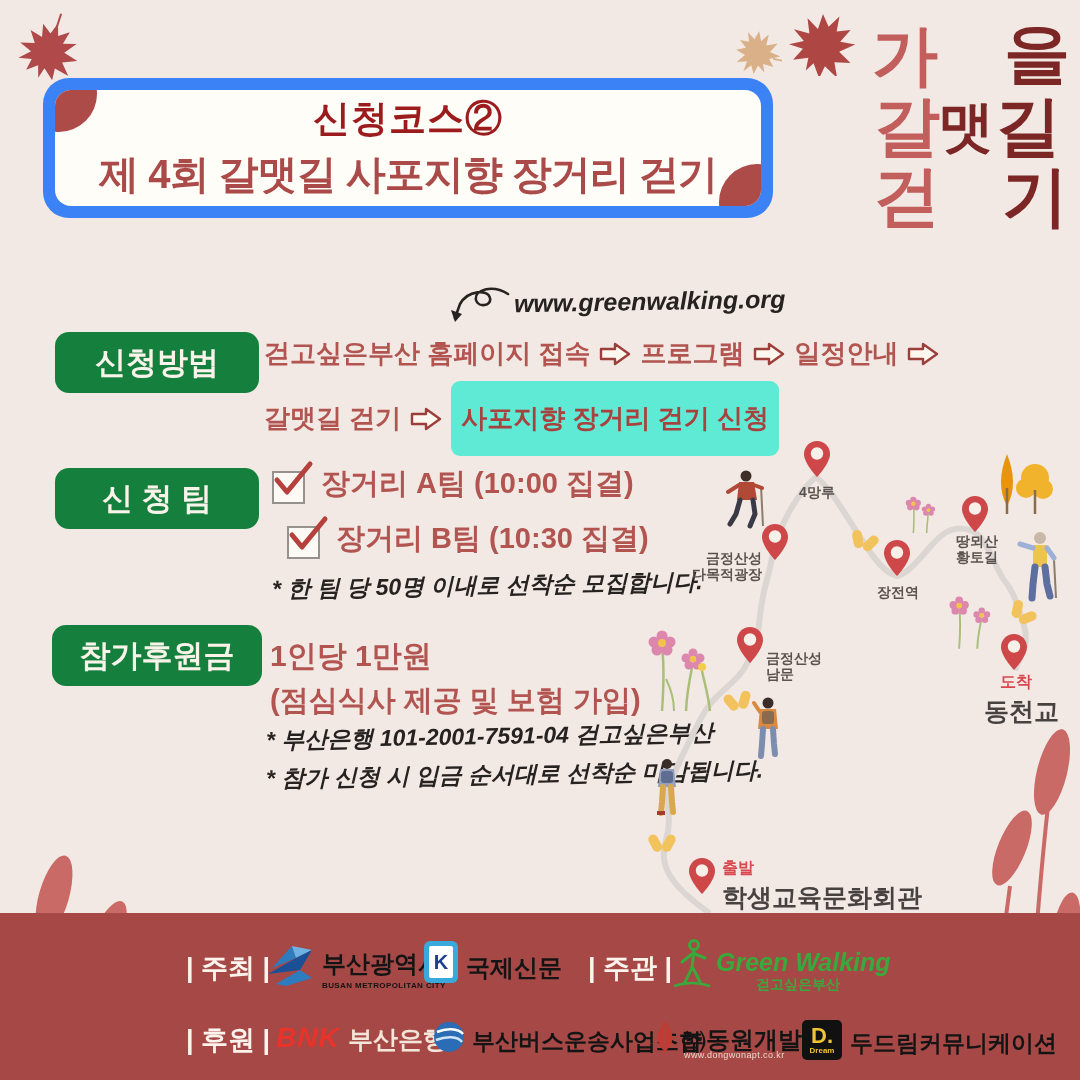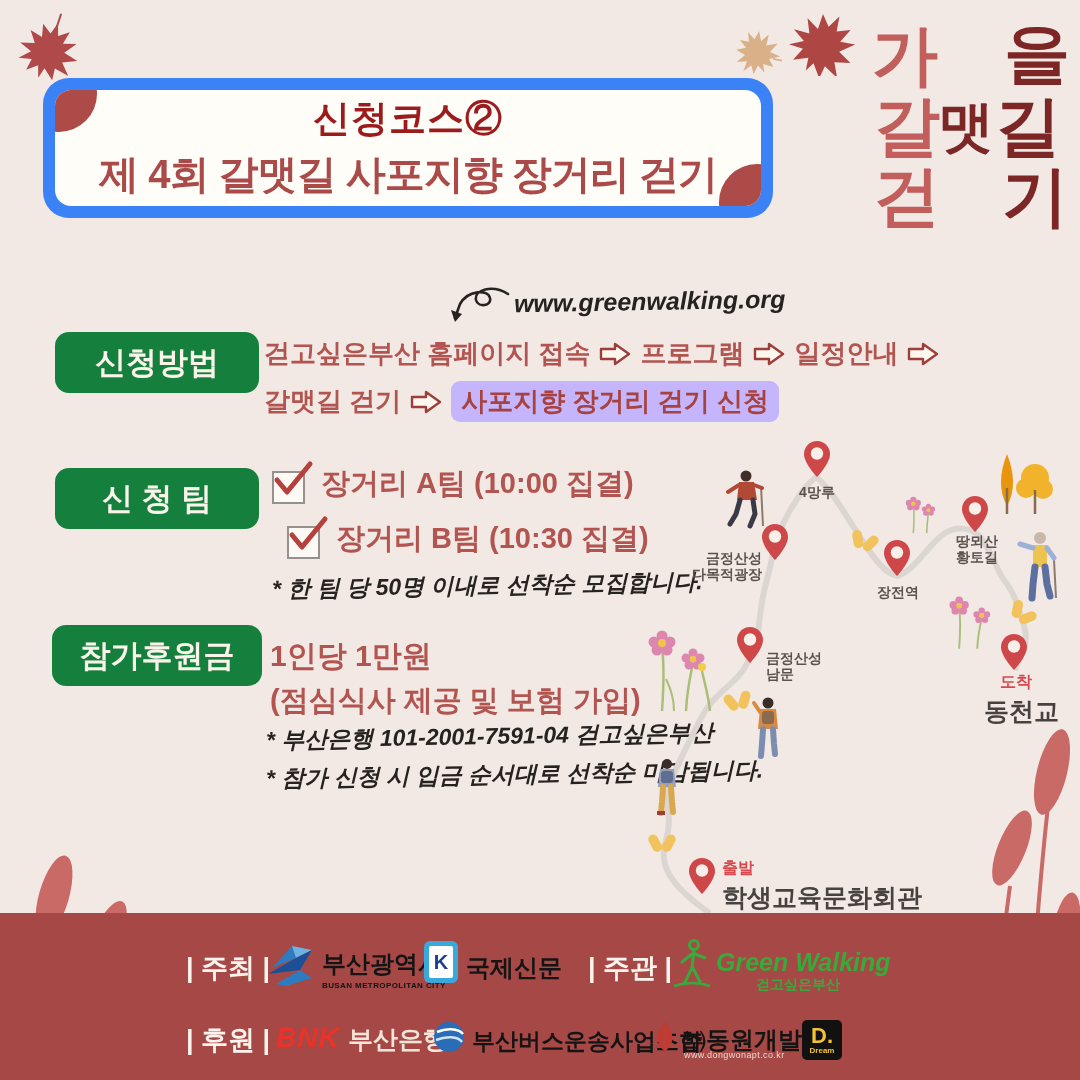--- a/index.html
+++ b/index.html
@@ -23,21 +23,21 @@
   .side-ch{position:absolute;font-weight:bold;font-size:66px;line-height:1;}
   .ch-light{color:#c25e5b;}
   .ch-dark{color:#7c2726;}
 
   
   .badge{position:absolute;width:204px;height:61px;background:#15803d;color:#faf3ea;
     font-weight:bold;font-size:31px;display:flex;align-items:center;justify-content:center;
     border-radius:14px;}
   .m-line{position:absolute;display:flex;align-items:center;gap:8px;
     font-size:26px;font-weight:bold;color:#b2544f;white-space:nowrap;}
-  .hl{background:#c4b5fd;padding:3px 10px;border-radius:9px;color:#a8423f;}
+  .hl{background:#5eead4;padding:20px 10px;border-radius:9px;color:#a8423f;}
   .arr{flex:0 0 auto;}
   .hand{position:absolute;font-style:italic;font-weight:bold;color:#262220;
     font-size:23px;white-space:nowrap;transform:rotate(-1deg);}
   .team-row{position:absolute;display:flex;align-items:flex-end;
     font-size:29px;font-weight:bold;color:#b2544f;white-space:nowrap;}
   .cbx{position:relative;width:29px;height:29px;border:2px solid #96918d;background:#fdf9f4;
     margin-right:16px;flex:0 0 auto;}
   .cbx svg{position:absolute;left:-2px;top:-13px;}
   .fee-line{position:absolute;font-size:30px;font-weight:bold;color:#b2544f;white-space:nowrap;}
 
@@ -435,14 +435,15 @@
   <svg class="deco" style="left:652px;top:1019px" width="26" height="36" viewBox="0 0 26 36">
     <path d="M13 2 C9 10 4 14 6 22 C8 30 12 30 13 34 C14 30 18 30 20 22 C22 14 17 10 13 2z" fill="#c23a32"></path>
     <line x1="13" y1="8" x2="13" y2="30" stroke="#a64846" stroke-width="1.5"></line>
   </svg>
   <div class="logo-kr" style="left:682px;top:1024px;font-size:24px">㈜동원개발</div>
   <div class="dw-sub" style="left:684px;top:1050px">www.dongwonapt.co.kr</div>
   <div class="dream" style="left:802px;top:1020px">
     <span class="d1">D.</span>
     <span class="d2">Dream</span>
   </div>
+  <div class="logo-kr" style="left:850px;top:1028px;font-size:23px">두드림커뮤니케이션</div>
 
 </div>
 
 </body></html>

